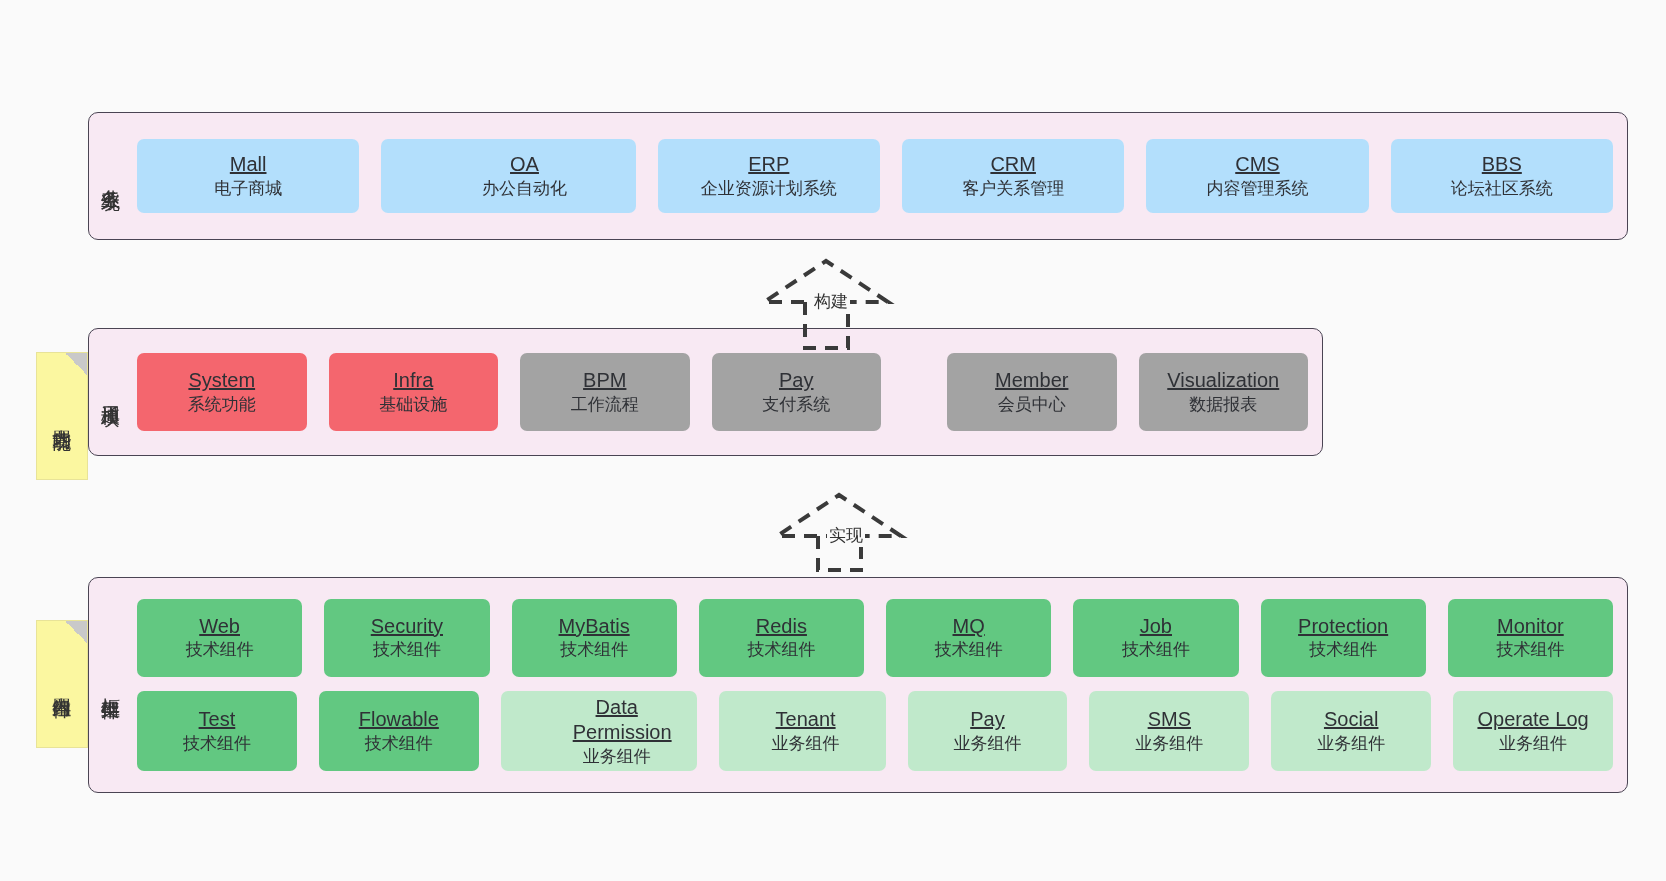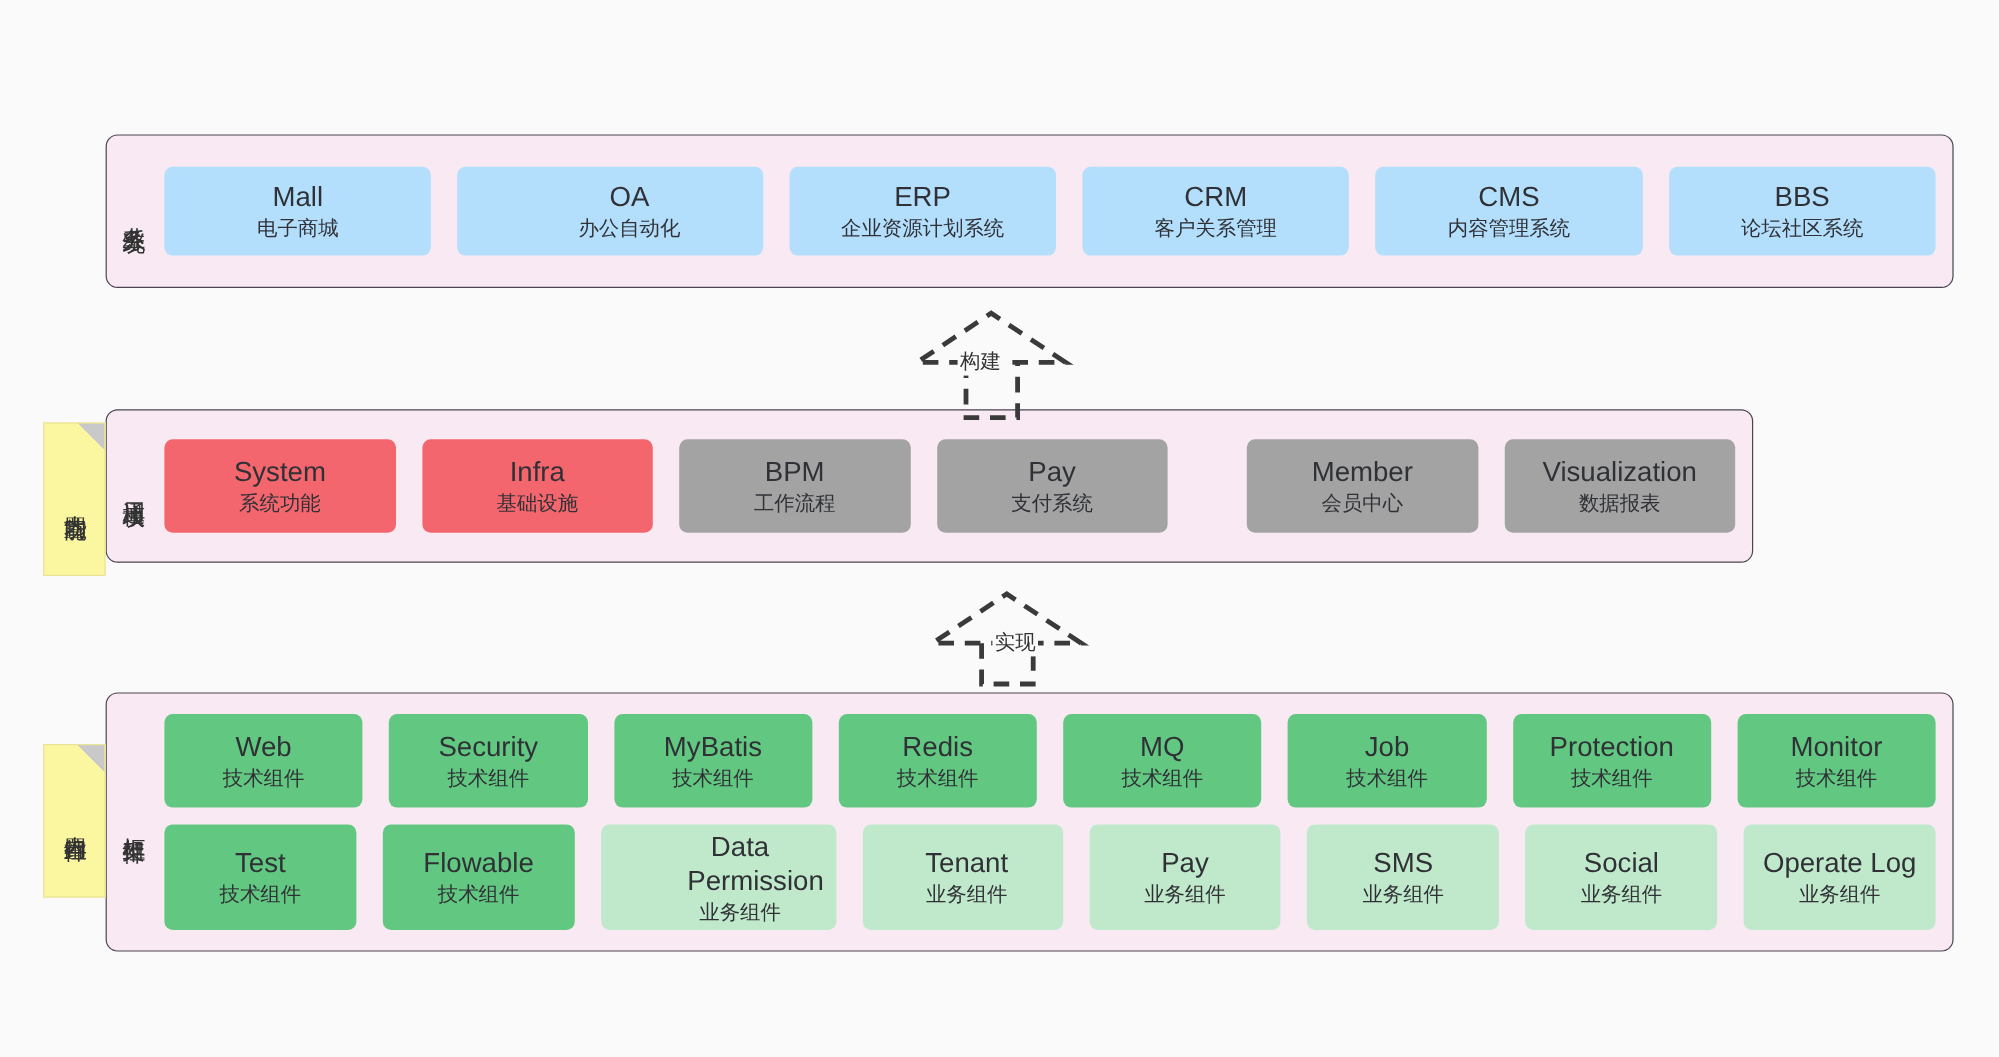--- a/index.html
+++ b/index.html
@@ -60,21 +60,21 @@
     flex: 1 1 0;
     border-radius: 7px;
     display: flex;
     flex-direction: column;
     align-items: center;
     justify-content: center;
     text-align: center;
     line-height: 1.28;
     padding: 4px 6px;
   }
-  .card .name { font-size: 23px; color: #2f3136; }
+  .card .name { font-size: 20px; color: #2f3136; text-decoration: underline; }
   .card .sub  { font-size: 17px;  color: #2f3136; }
 
   
   .c-blue        { background: #b3dffc; }
   .c-red         { background: #f4666e; }
   .c-pink        { background: #a3a3a3; }
   .c-green       { background: #62c881; }
   .c-greenlight  { background: #c0e9cb; }
 
   
@@ -148,29 +148,29 @@
         </div>
       </div>
     </div>
   </div>
 
   <div class="arrow" style="left:760px; top:258px; width:140px; height:92px;">
     <svg width="140" height="92" viewBox="0 0 140 92" aria-hidden="true">
       <path d="M66 44 L4 44 L66 3 L128 44 L66 44 Z" fill="none" stroke="#3a3a3a" stroke-width="4" stroke-dasharray="13 9" stroke-linecap="butt"></path>
       <path d="M45 44 L45 90 L88 90 L88 44" fill="none" stroke="#3a3a3a" stroke-width="4" stroke-dasharray="13 9" stroke-linecap="butt"></path>
     </svg>
-    <span class="alabel" style="left:38px; top:32px;">构建</span>
+    <span class="alabel" style="left:52px; top:32px;">构建</span>
   </div>
 
   <div class="note" style="left:36px; top:352px; width:52px; height:128px;">
     <span class="fold"></span>
     <span>内置功能</span>
   </div>
 
-  <div class="layer" id="layer-module" style="left:88px; top:341px; width:1373px; height:128px;justify-content:center;">
+  <div class="layer" id="layer-module" style="left:88px; top:328px; width:1235px; height:128px;justify-content:center;">
     <div class="layer-title">通用模块</div>
     <div class="layer-body">
       <div class="row">
         <div class="card c-red" style="min-height:78px;">
           <span class="name">System</span>
           <span class="sub">系统功能</span>
         </div>
         <div class="card c-red" style="min-height:78px;">
           <span class="name">Infra</span>
           <span class="sub">基础设施</span>

